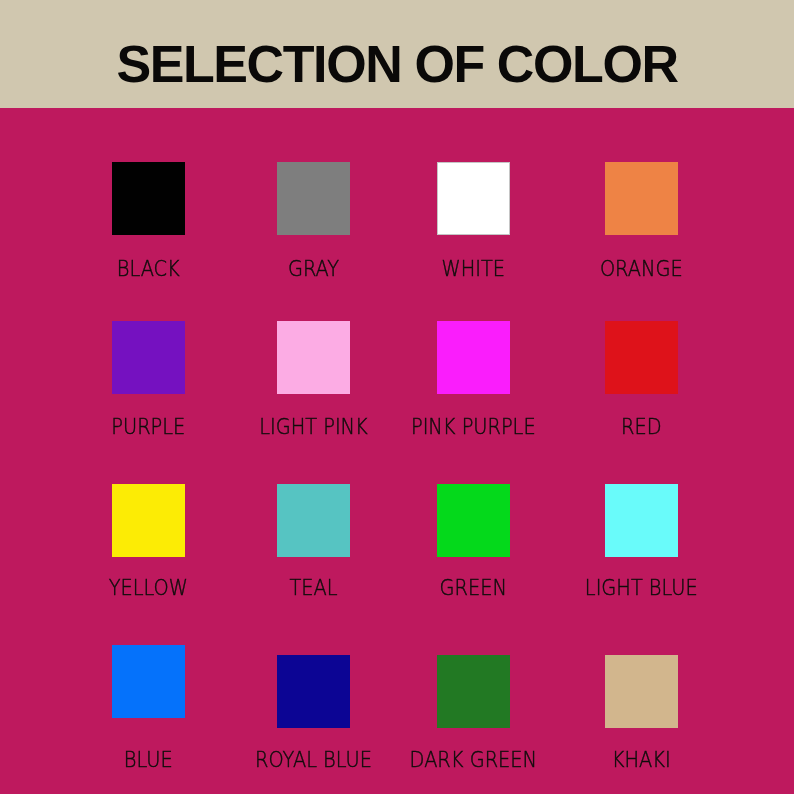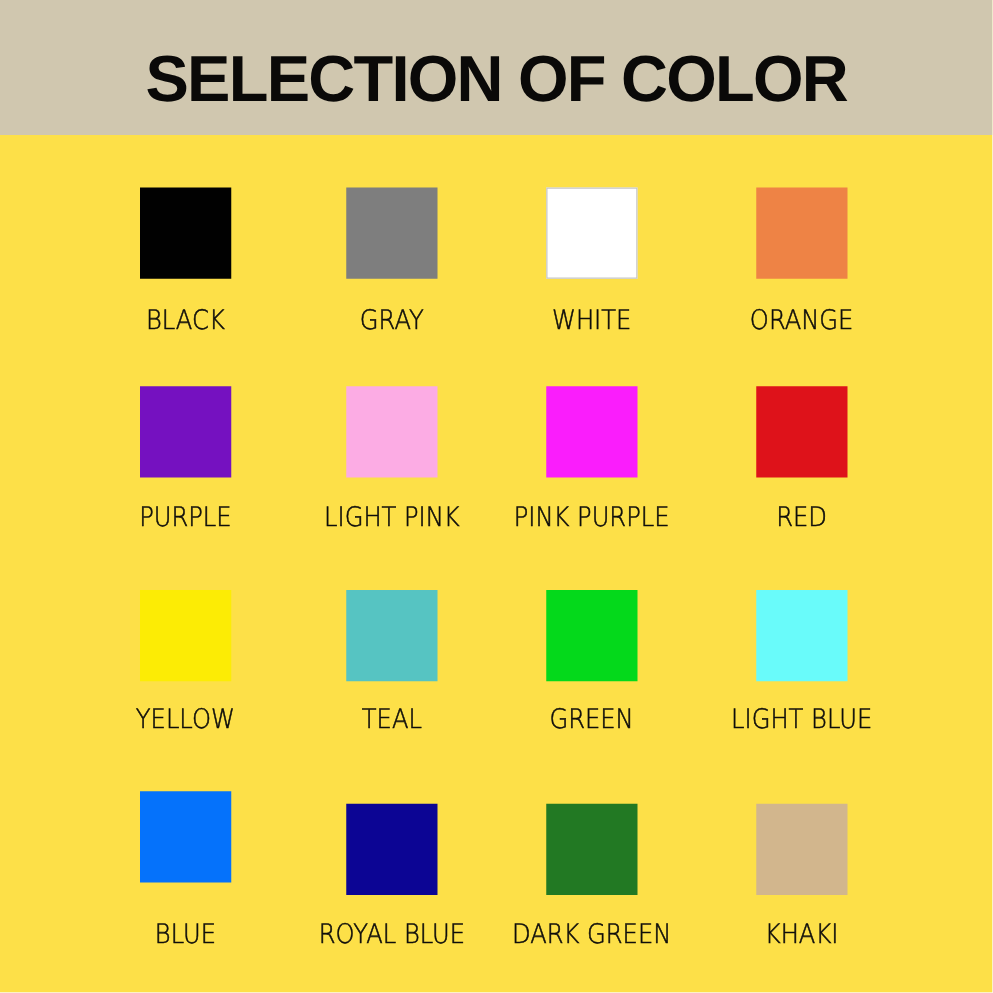--- a/index.html
+++ b/index.html
@@ -9,21 +9,21 @@
     background:#FBF8F3;
     font-family:"Liberation Sans", sans-serif;
     overflow:hidden;
     -webkit-font-smoothing:antialiased;
   }
 
   
   #page {
     position:relative;
     width:794px; height:794px;
-    background:#fde047;
+    background:#be185d;
     
     filter:opacity(0.995);
   }
 
   
   .header-band {
     position:absolute; left:0; top:0;
     width:794px; height:108px;
     background:#D0C7AF;
   }
@@ -35,21 +35,21 @@
     font-family:"Liberation Sans", sans-serif;
     font-weight:bold;
     font-size:52px;
     line-height:40px;
     letter-spacing:-1.4px;
     color:#080706;
     filter:opacity(0.996);
   }
 
   
-  .swatch-grid { position:absolute; left:0; top:4px; width:794px; height:690px; }
+  .swatch-grid { position:absolute; left:0; top:16px; width:794px; height:690px; }
 
   .swatch { position:absolute; box-sizing:border-box; }
 
   .swatch-label {
     position:absolute;
     white-space:nowrap;
     text-align:center;
     font-family:"DejaVu Sans", sans-serif;
     font-weight:300;
     font-size:21.5px;

